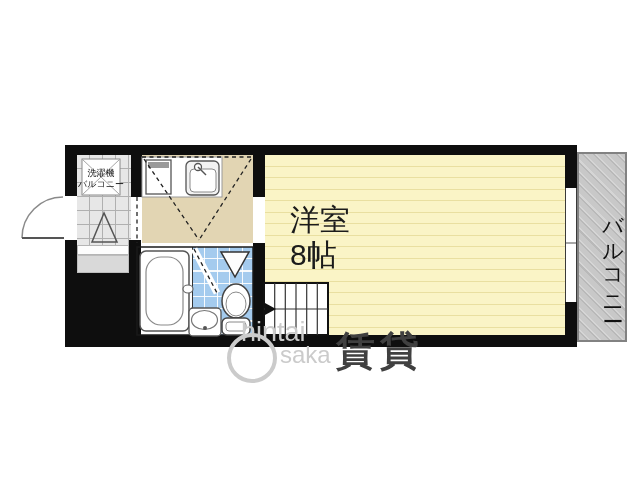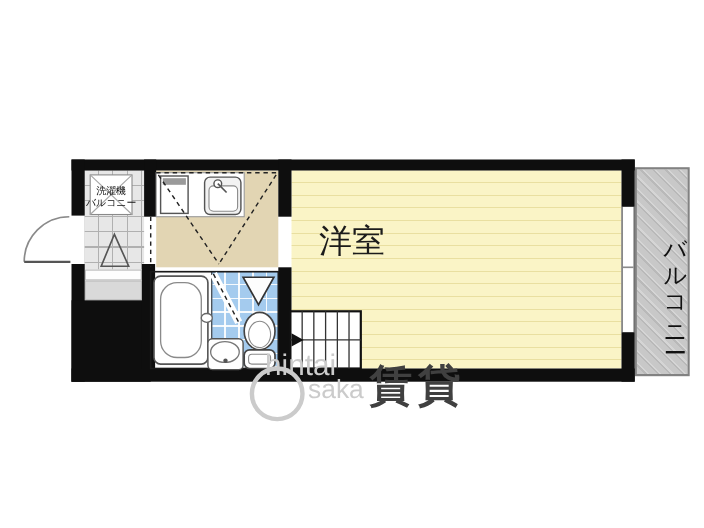--- a/index.html
+++ b/index.html
@@ -139,20 +139,21 @@
       <line x1="317.3" y1="283" x2="317.3" y2="335" stroke="#333" stroke-width="1.2"></line>
       <line x1="264" y1="309" x2="328" y2="309" stroke="#333" stroke-width="1.2"></line>
       <polygon points="265,303 276,309 265,315" fill="#111"></polygon>
     </g>
 
     <line x1="566" y1="243" x2="576" y2="243" stroke="#8a8a8a" stroke-width="1.5"></line>
   </svg>
 
   <div class="room-label">
     <div>洋室</div>
+    <div>8帖</div>
   </div>
   <div class="balcony-label">バルコニー</div>
   <div class="laundry-label">
     <span>洗濯機</span>
     <span>バルコニー</span>
   </div>
 
   <div class="wm-text wm-hintai">hintai</div>
   <div class="wm-circle"></div>
   <div class="wm-text wm-saka">saka</div>

